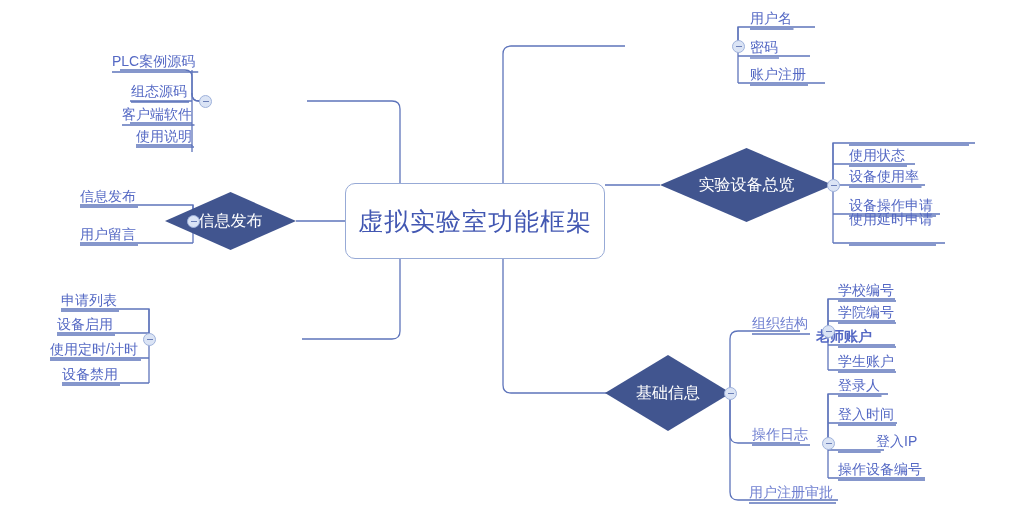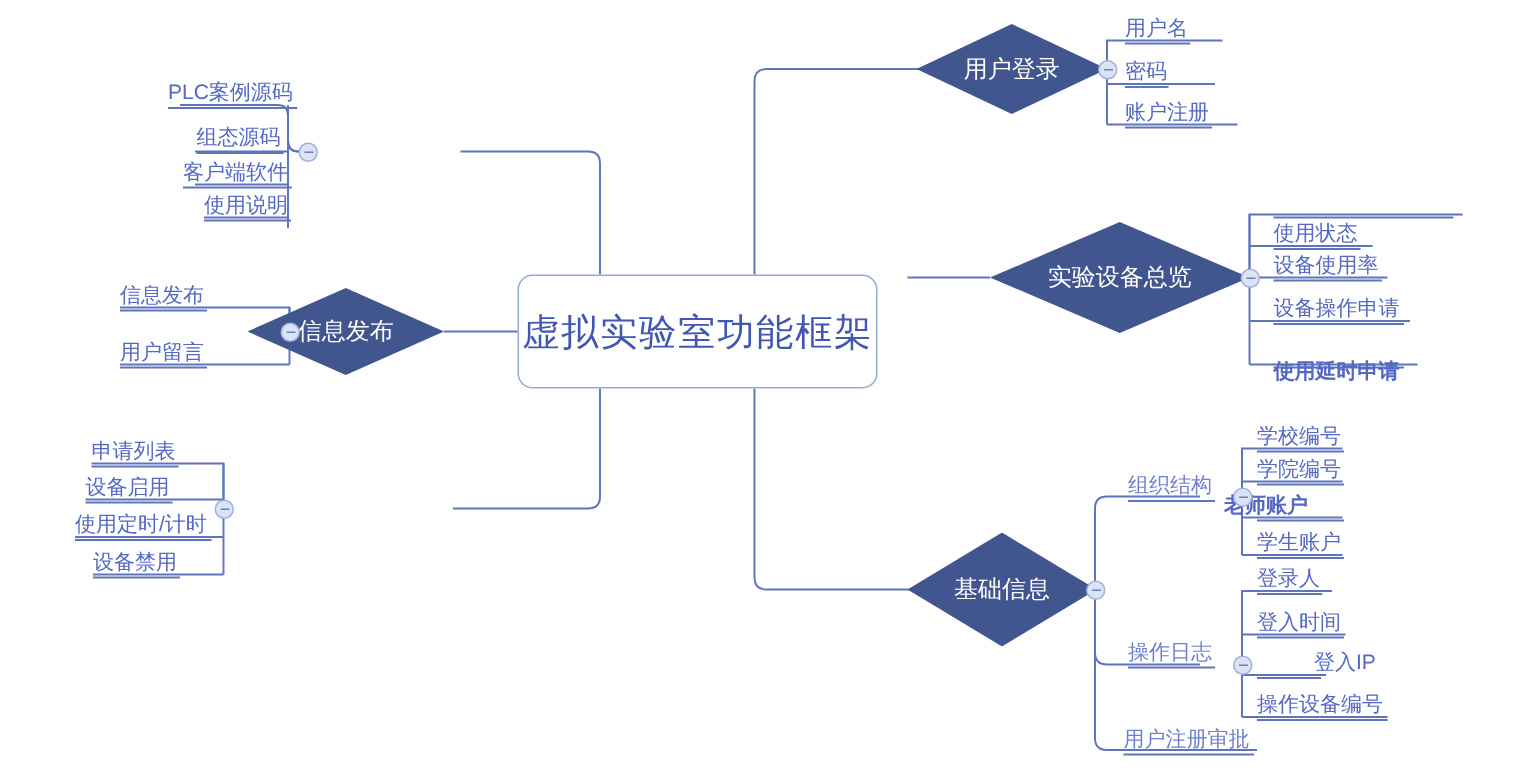--- a/index.html
+++ b/index.html
@@ -167,35 +167,31 @@
         <path d="M838,323 L896,323"></path>
         <path d="M838,347 L896,347"></path>
         <path d="M838,372 L896,372"></path>
         <path d="M838,396 L881.5,396"></path>
         <path d="M838,425 L896,425"></path>
         <path d="M838,452 L880.703125,452"></path>
         <path d="M838,480 L925,480"></path>
       </g>
     </svg>
 
-  <div class="center-node" style="left:345px;top:183px;width:240px;height:76px;text-align:center;">
+  <div class="center-node" style="left:345px;top:183px;width:260px;height:76px;text-align:center;">
     <span>虚拟实验室功能框架</span>
   </div>
 
 
   <div class="diamond" style="left:165px;top:192px;width:131px;height:58px;">
     <span class="shape"></span>
     <span class="dlabel">信息发布</span>
   </div>
 
 
-  <div class="diamond" style="left:611px;top:16px;width:127px;height:60px;">
-    <span class="shape"></span>
-    <span class="dlabel">用户登录</span>
-  </div>
 
   <div class="diamond" style="left:605px;top:355px;width:126px;height:76px;">
     <span class="shape"></span>
     <span class="dlabel">基础信息</span>
   </div>
 
   <div class="diamond" style="left:660px;top:148px;width:173px;height:74px;">
     <span class="shape"></span>
     <span class="dlabel">实验设备总览</span>
   </div>
@@ -213,21 +209,21 @@
   <div class="leaf" style="left:50px;top:340px;">使用定时/计时</div>
   <div class="leaf" style="left:62px;top:365px;">设备禁用</div>
 
   <div class="leaf" style="left:750px;top:9px;">用户名</div>
   <div class="leaf" style="left:750px;top:38px;">密码</div>
   <div class="leaf" style="left:750px;top:65px;">账户注册</div>
 
   <div class="leaf" style="left:849px;top:146px;">使用状态</div>
   <div class="leaf" style="left:849px;top:167px;">设备使用率</div>
   <div class="leaf" style="left:849px;top:196px;">设备操作申请</div>
-  <div class="leaf" style="left:849px;top:238px;font-weight:bold;">使用延时申请</div>
+  <div class="leaf" style="left:849px;top:210px;">使用延时申请</div>
 
   <div class="leaf mid" style="left:752px;top:314px;">组织结构</div>
   <div class="leaf mid" style="left:752px;top:425px;">操作日志</div>
   <div class="leaf mid" style="left:749px;top:483px;">用户注册审批</div>
 
   <div class="leaf" style="left:838px;top:281px;">学校编号</div>
   <div class="leaf" style="left:838px;top:303px;">学院编号</div>
   <div class="leaf" style="left:816px;top:327px;font-weight:bold;">老师账户</div>
   <div class="leaf" style="left:838px;top:352px;">学生账户</div>
 

